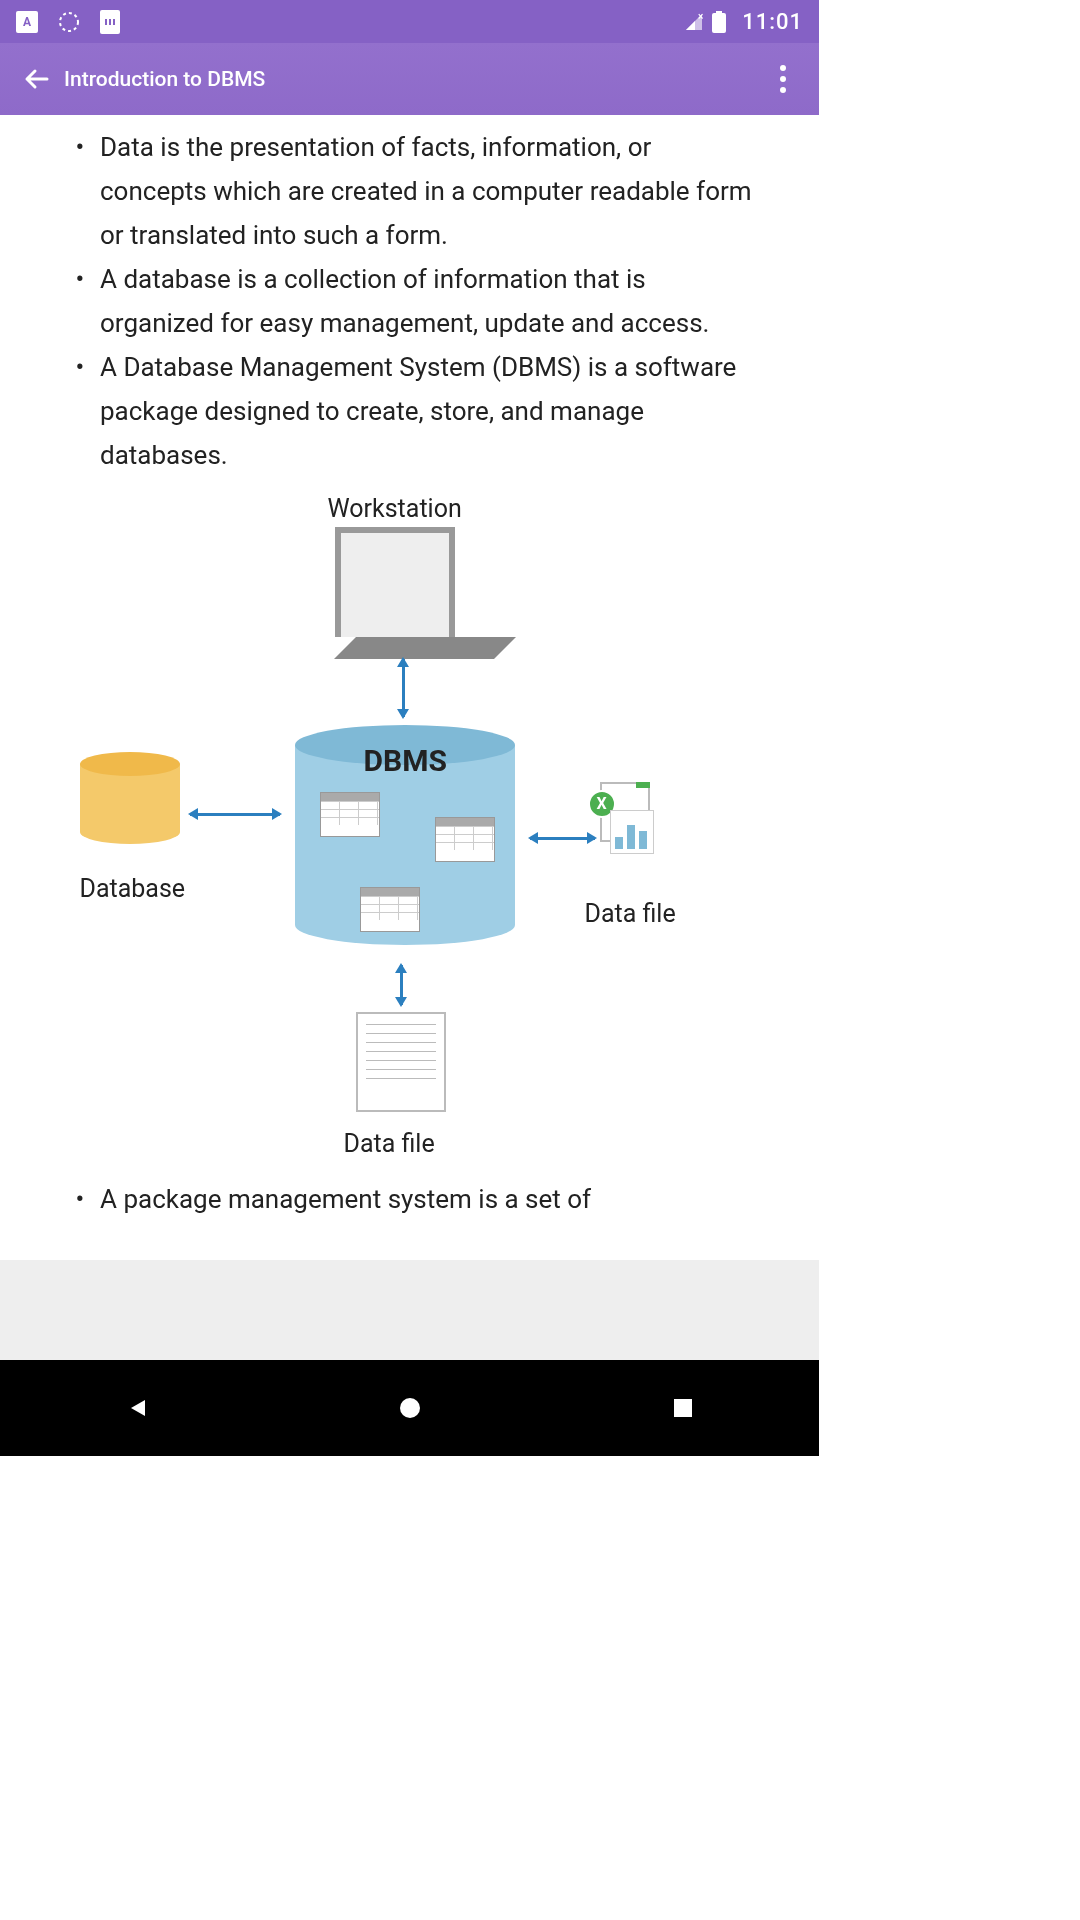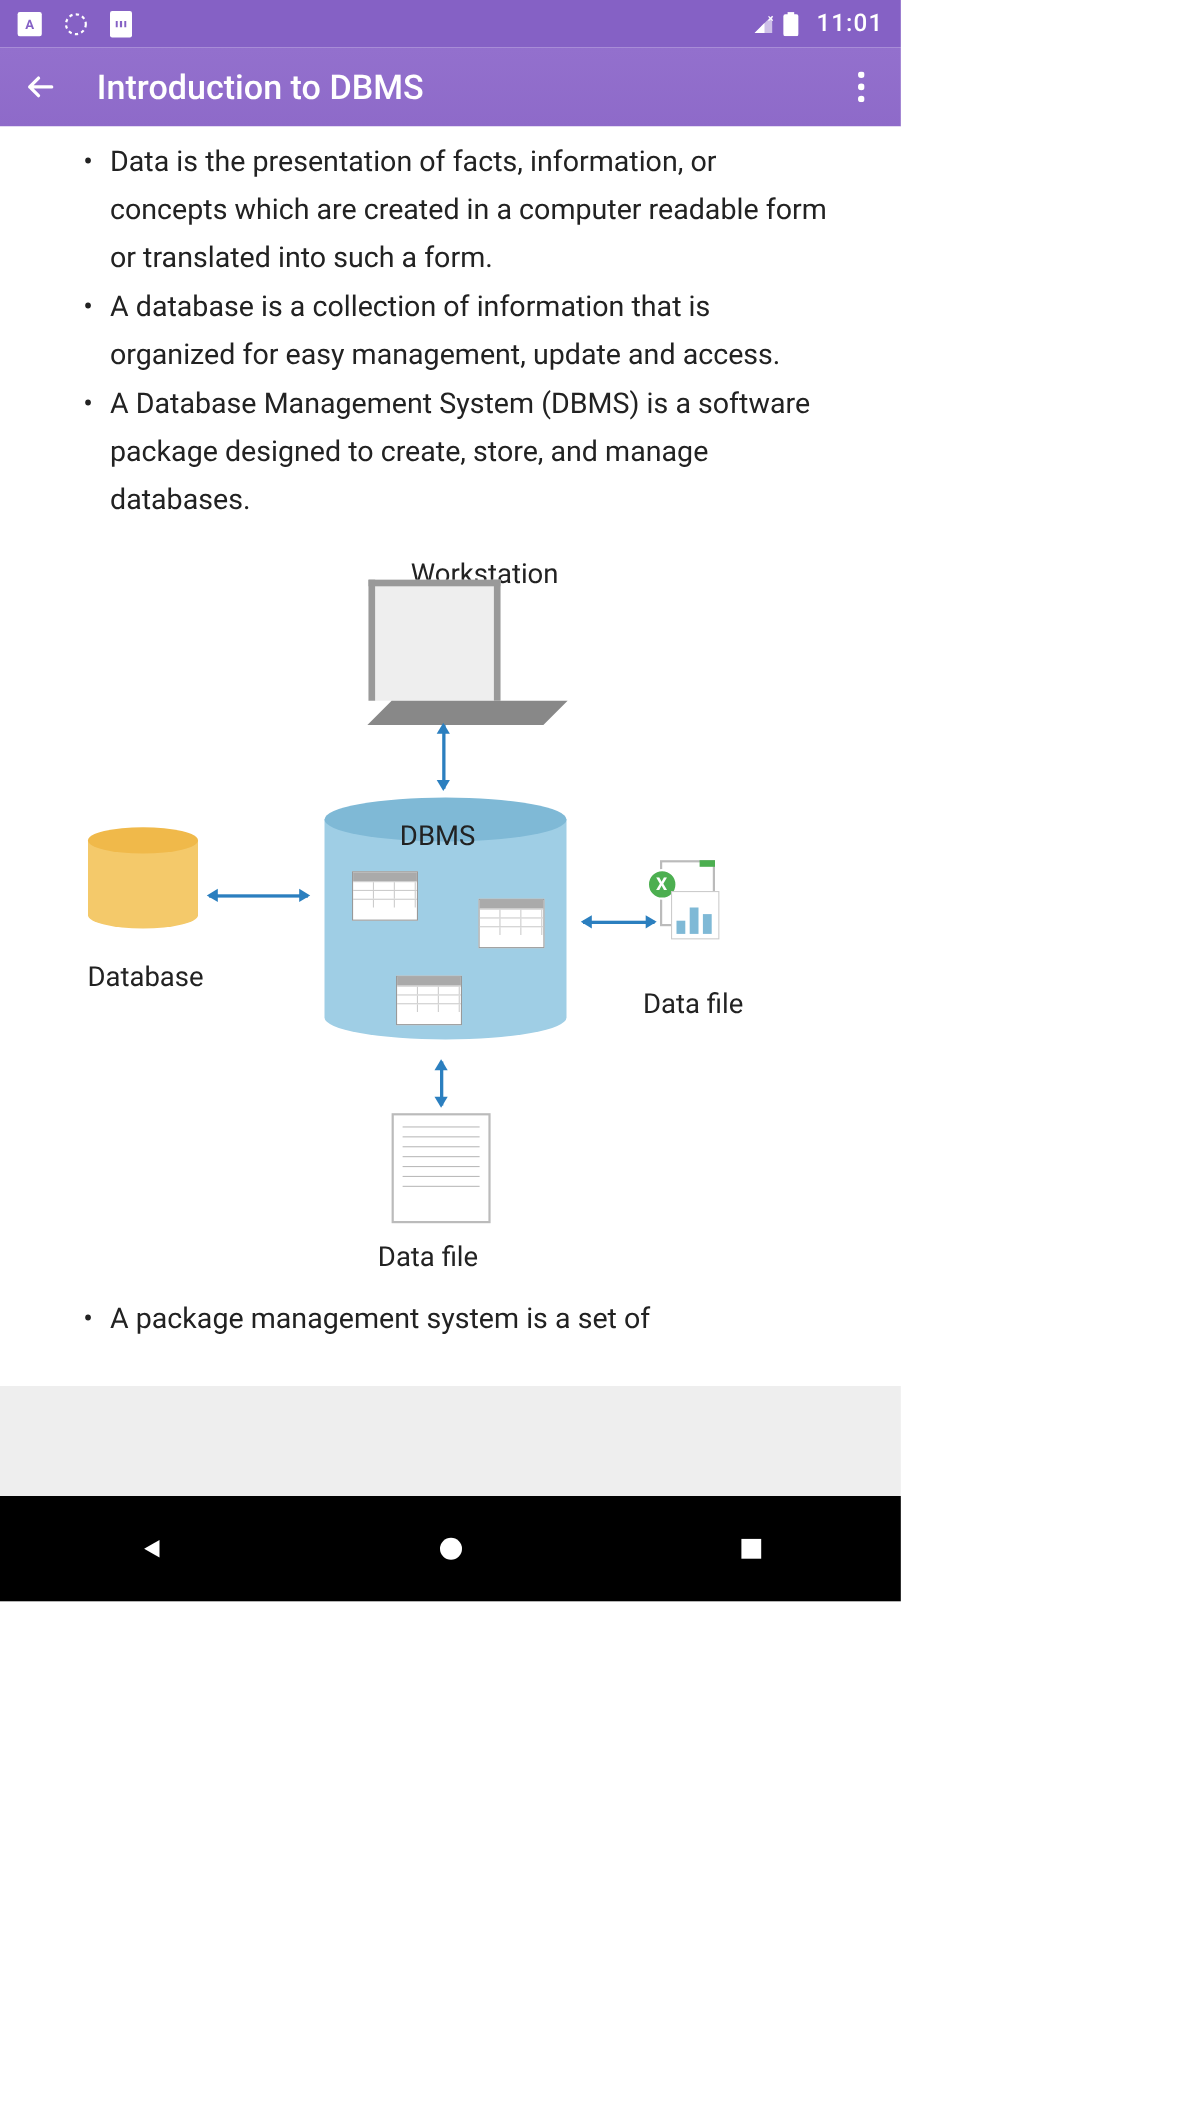--- a/index.html
+++ b/index.html
@@ -8,34 +8,34 @@
 
   
   .status-bar { height: 43px; background: #8561c5; display: flex; align-items: center; padding: 0 16px; color: #fff; font-size: 22px; font-weight: 500; }
   .status-left { display: flex; gap: 20px; align-items: center; }
   .status-right { margin-left: auto; display: flex; gap: 8px; align-items: center; }
   .status-icon-box { width: 22px; height: 22px; background: #fff; border-radius: 2px; display:flex; align-items:center; justify-content:center; color:#8561c5; font-size:12px; font-weight:bold; }
 
   
   .app-bar { height: 72px; background: linear-gradient(to bottom, #9370cd, #8e6ac9); display: flex; align-items: center; padding: 0 8px; color: #fff; }
   .back-btn { width: 56px; height: 56px; display: flex; align-items: center; justify-content: center; }
-  .title { font-size: 31px; font-weight: 500; margin-left: 24px; flex: 1; }
+  .title { font-size: 21px; font-weight: 500; flex: 1; }
   .more-btn { width: 56px; height: 56px; display: flex; align-items: center; justify-content: center; }
 
   
   .content { flex: 1; background: #fff; overflow: hidden; padding: 10px 60px 0 60px; font-size: 26px; line-height: 44px; color: #222; }
   .bullet { display: flex; }
   .bullet .dot { width: 40px; flex-shrink: 0; text-align: center; }
   .bullet .txt {}
 
   .diagram-wrap { display:flex; justify-content:center; }
   .diagram { position: relative; width: 620px; height: 680px; margin: 10px 0 10px 0; }
   .label { position: absolute; font-size: 25px; color: #222; }
-  .lbl-workstation { top: 14px; left: 228px; margin-left: 46px; }
-  .lbl-dbms { top: 252px; left: 264px; font-size: 25px; font-weight: 400; }
+  .lbl-workstation { top: 0; left: 228px; }
+  .lbl-dbms { top: 252px; left: 264px; font-size: 30px; font-weight: 700; }
   .lbl-database { top: 380px; left: -20px; }
   .lbl-datafile-r { top: 405px; left: 485px; }
   .lbl-datafile-b { top: 635px; left: 244px; }
 
   .arrow { position: absolute; background: #2b7fbf; }
   .arrow.v { width: 3px; }
   .arrow.h { height: 3px; }
   .arrow::before, .arrow::after { content: ""; position: absolute; width: 0; height: 0; }
   .arrow.v::before { top: -2px; left: -5px; border-left: 6px solid transparent; border-right: 6px solid transparent; border-bottom: 10px solid #2b7fbf; }
   .arrow.v::after { bottom: -2px; left: -5px; border-left: 6px solid transparent; border-right: 6px solid transparent; border-top: 10px solid #2b7fbf; }

